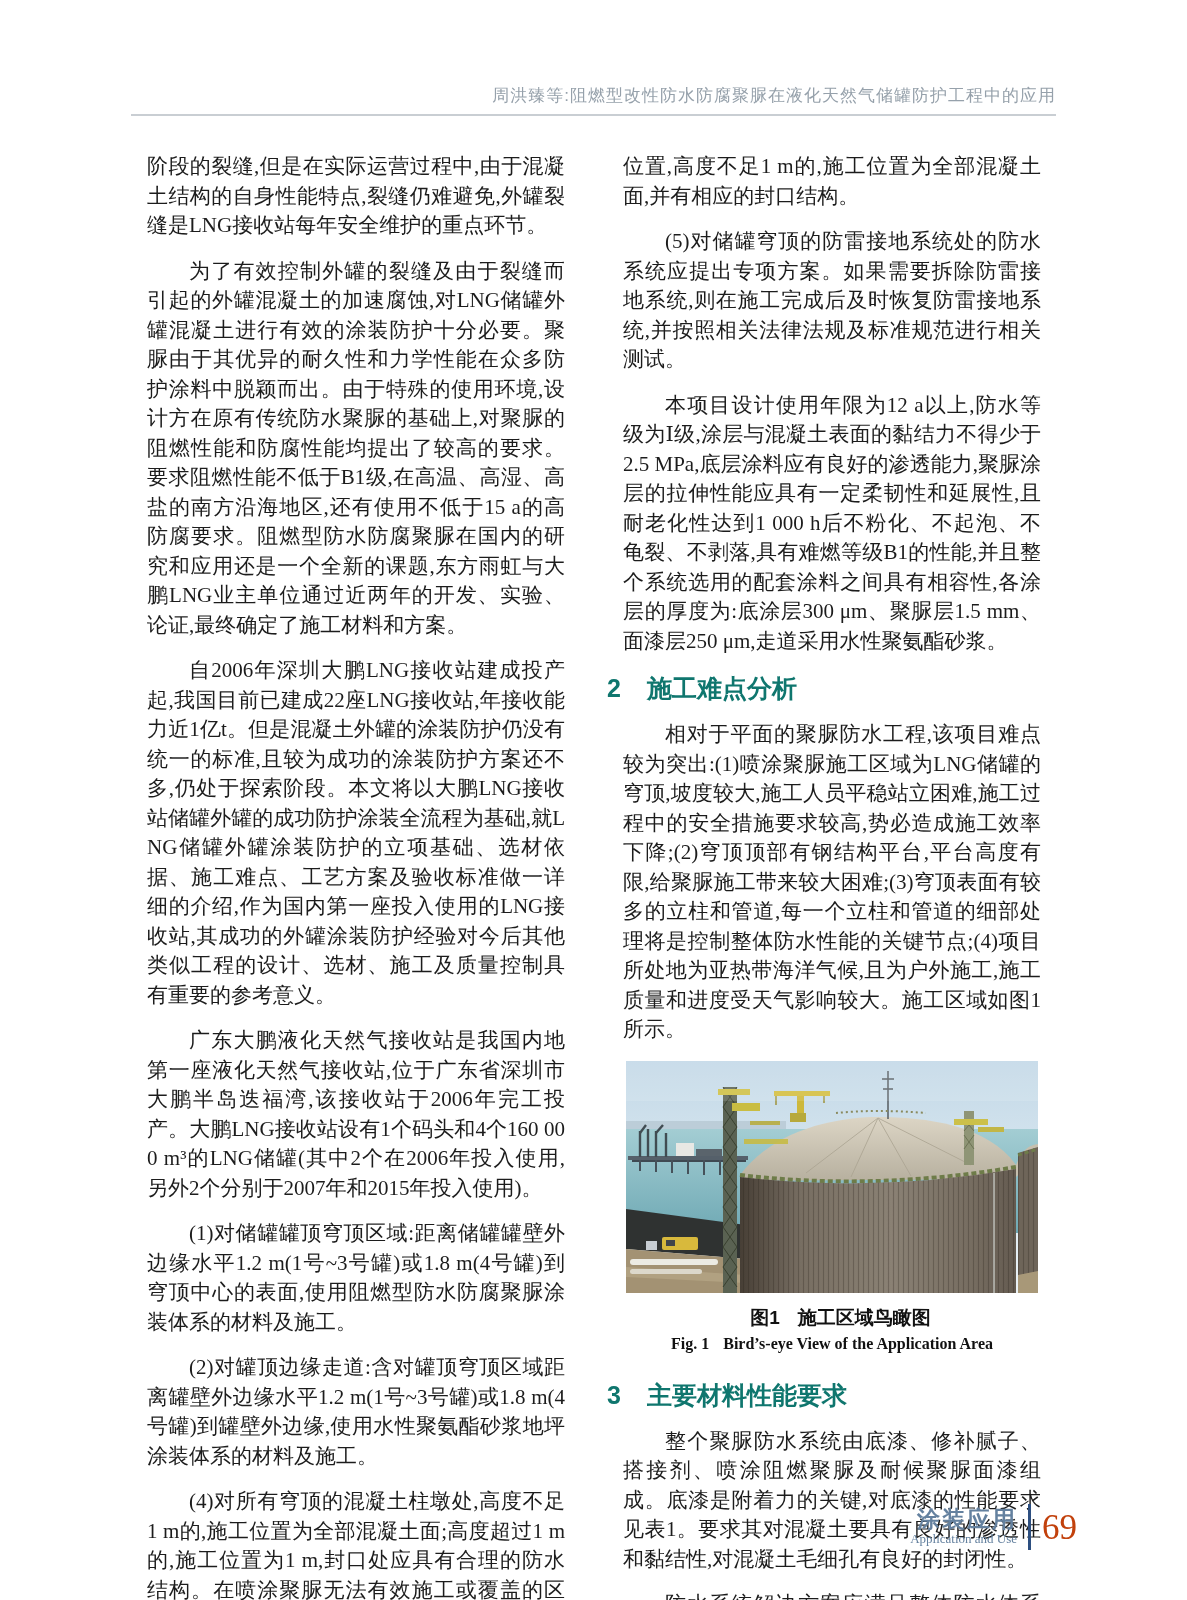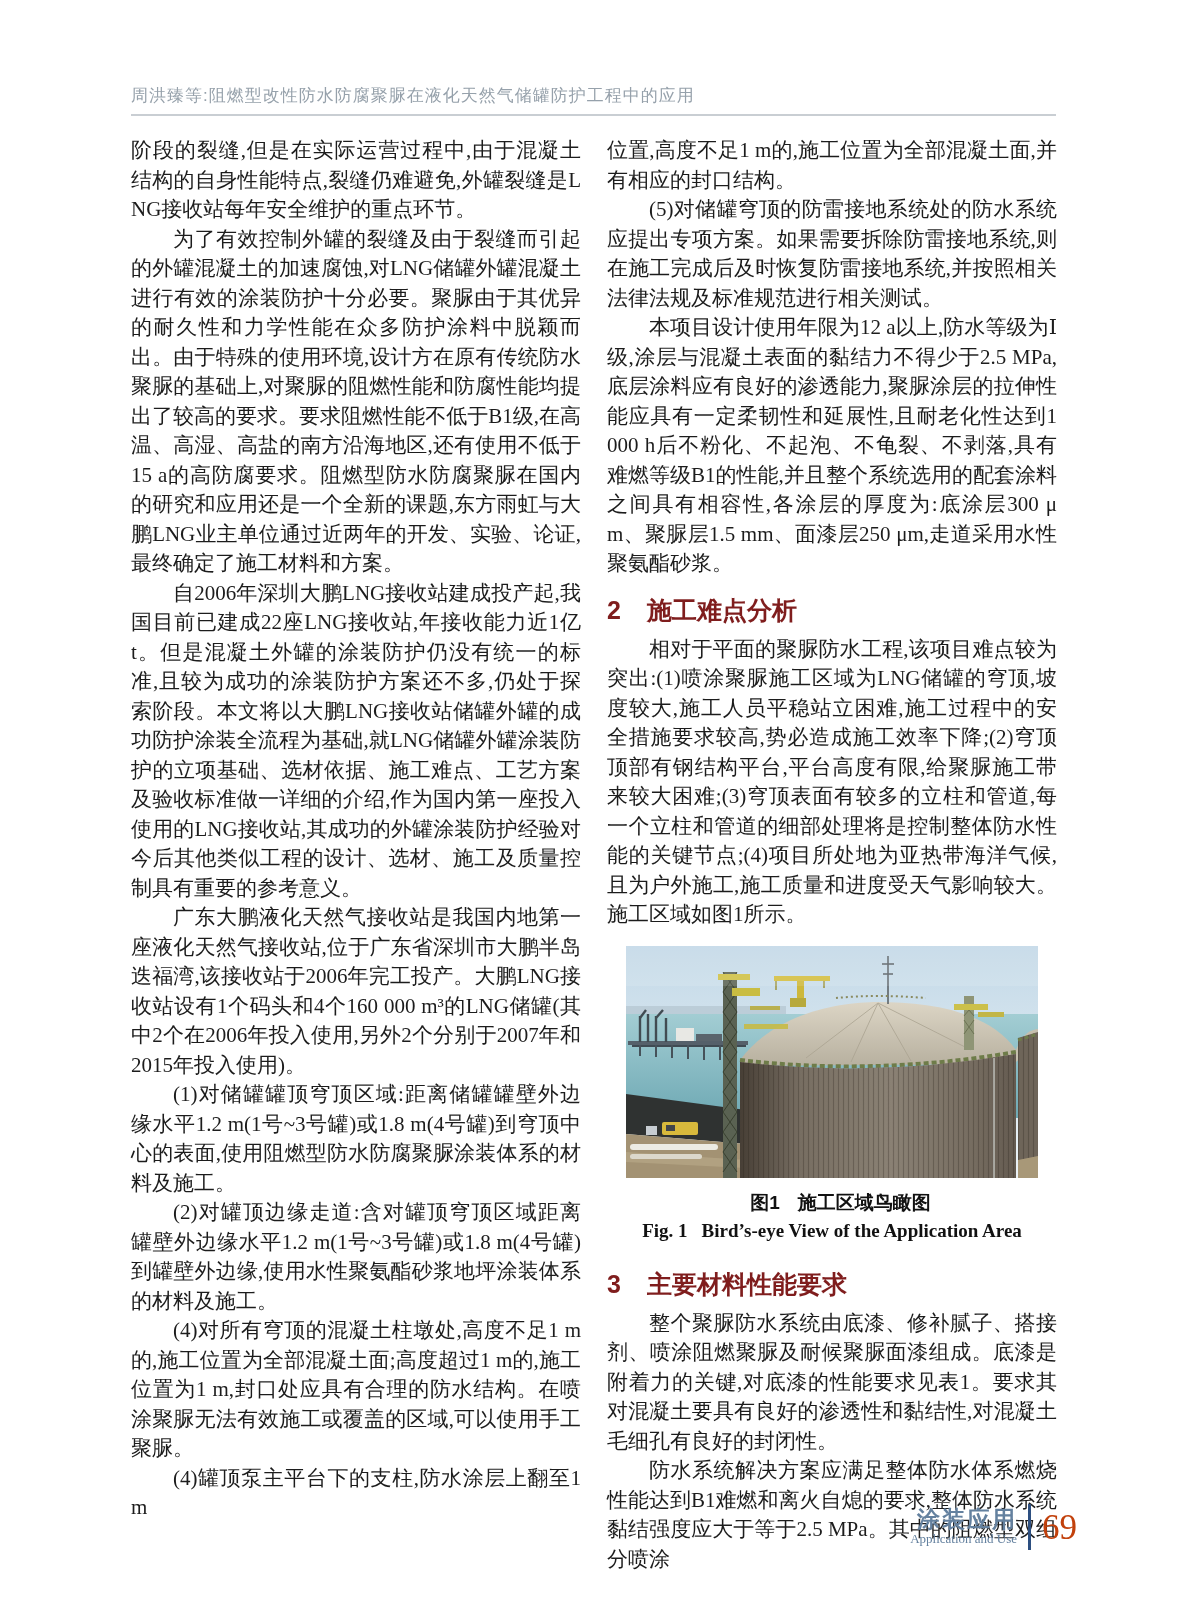--- a/index.html
+++ b/index.html
@@ -8,63 +8,64 @@
     width:1187px;height:1600px;
     margin:0 auto;
     background:#ffffff;
     overflow:hidden;
     font-family:"Liberation Serif","DejaVu Serif",serif;
     color:#1c1c1c;
   }
   
   .running-head{
     position:absolute;left:131px;right:131px;top:84px;
+    text-align:right;
     font-family:"Liberation Sans","DejaVu Sans",sans-serif;
     font-size:17px;letter-spacing:1px;color:#96a1ab;
   }
   .head-rule{
     position:absolute;left:131px;right:131px;top:114px;
     height:2px;background:#c9ced3;
   }
   
   .body-wrap{
     position:absolute;left:131px;top:136px;width:926px;
     display:flex;gap:26px;
   }
   .col{width:450px;}
   .para{
-    margin:0;
+    margin:16px;
     font-size:21px;line-height:29.5px;
     text-align:justify;text-justify:inter-ideograph;
     text-indent:2em;
     word-break:break-all;
   }
   .para.noindent{text-indent:0;}
   .sec{
     margin:15px 0 9px 0;
     font-family:"Liberation Sans","DejaVu Sans",sans-serif;
     font-weight:bold;font-size:25px;line-height:32px;
-    color:#7f1d1d;
+    color:#0f766e;
   }
   .sec .sec-num{margin-right:26px;}
   
   .figure{margin:16px 0 6px 0;text-align:center;}
   .photo{
     width:412px;height:232px;margin:0 auto;display:block;
   }
   .cap-cn{
     margin:12px 0 2px 0;
     font-family:"Liberation Sans","DejaVu Sans",sans-serif;
     font-weight:bold;font-size:19px;color:#111;
   }
   .cap-cn .cap-label{margin-right:18px;padding-left:17px;}
   .cap-en{
     margin:4px 0 2px 0;
     font-family:"Liberation Serif","DejaVu Serif",serif;
-    font-weight:bold;font-size:19px;color:#111;
+    font-weight:bold;font-size:16px;color:#111;
   }
   .cap-en .cap-label{margin-right:14px;}
   .sec.after-fig{margin-top:26px;}
   
   .footer{
     position:absolute;right:110px;bottom:50px;
     display:flex;align-items:center;gap:11px;
   }
   .footer-names{text-align:right;}
   .footer-cn{

